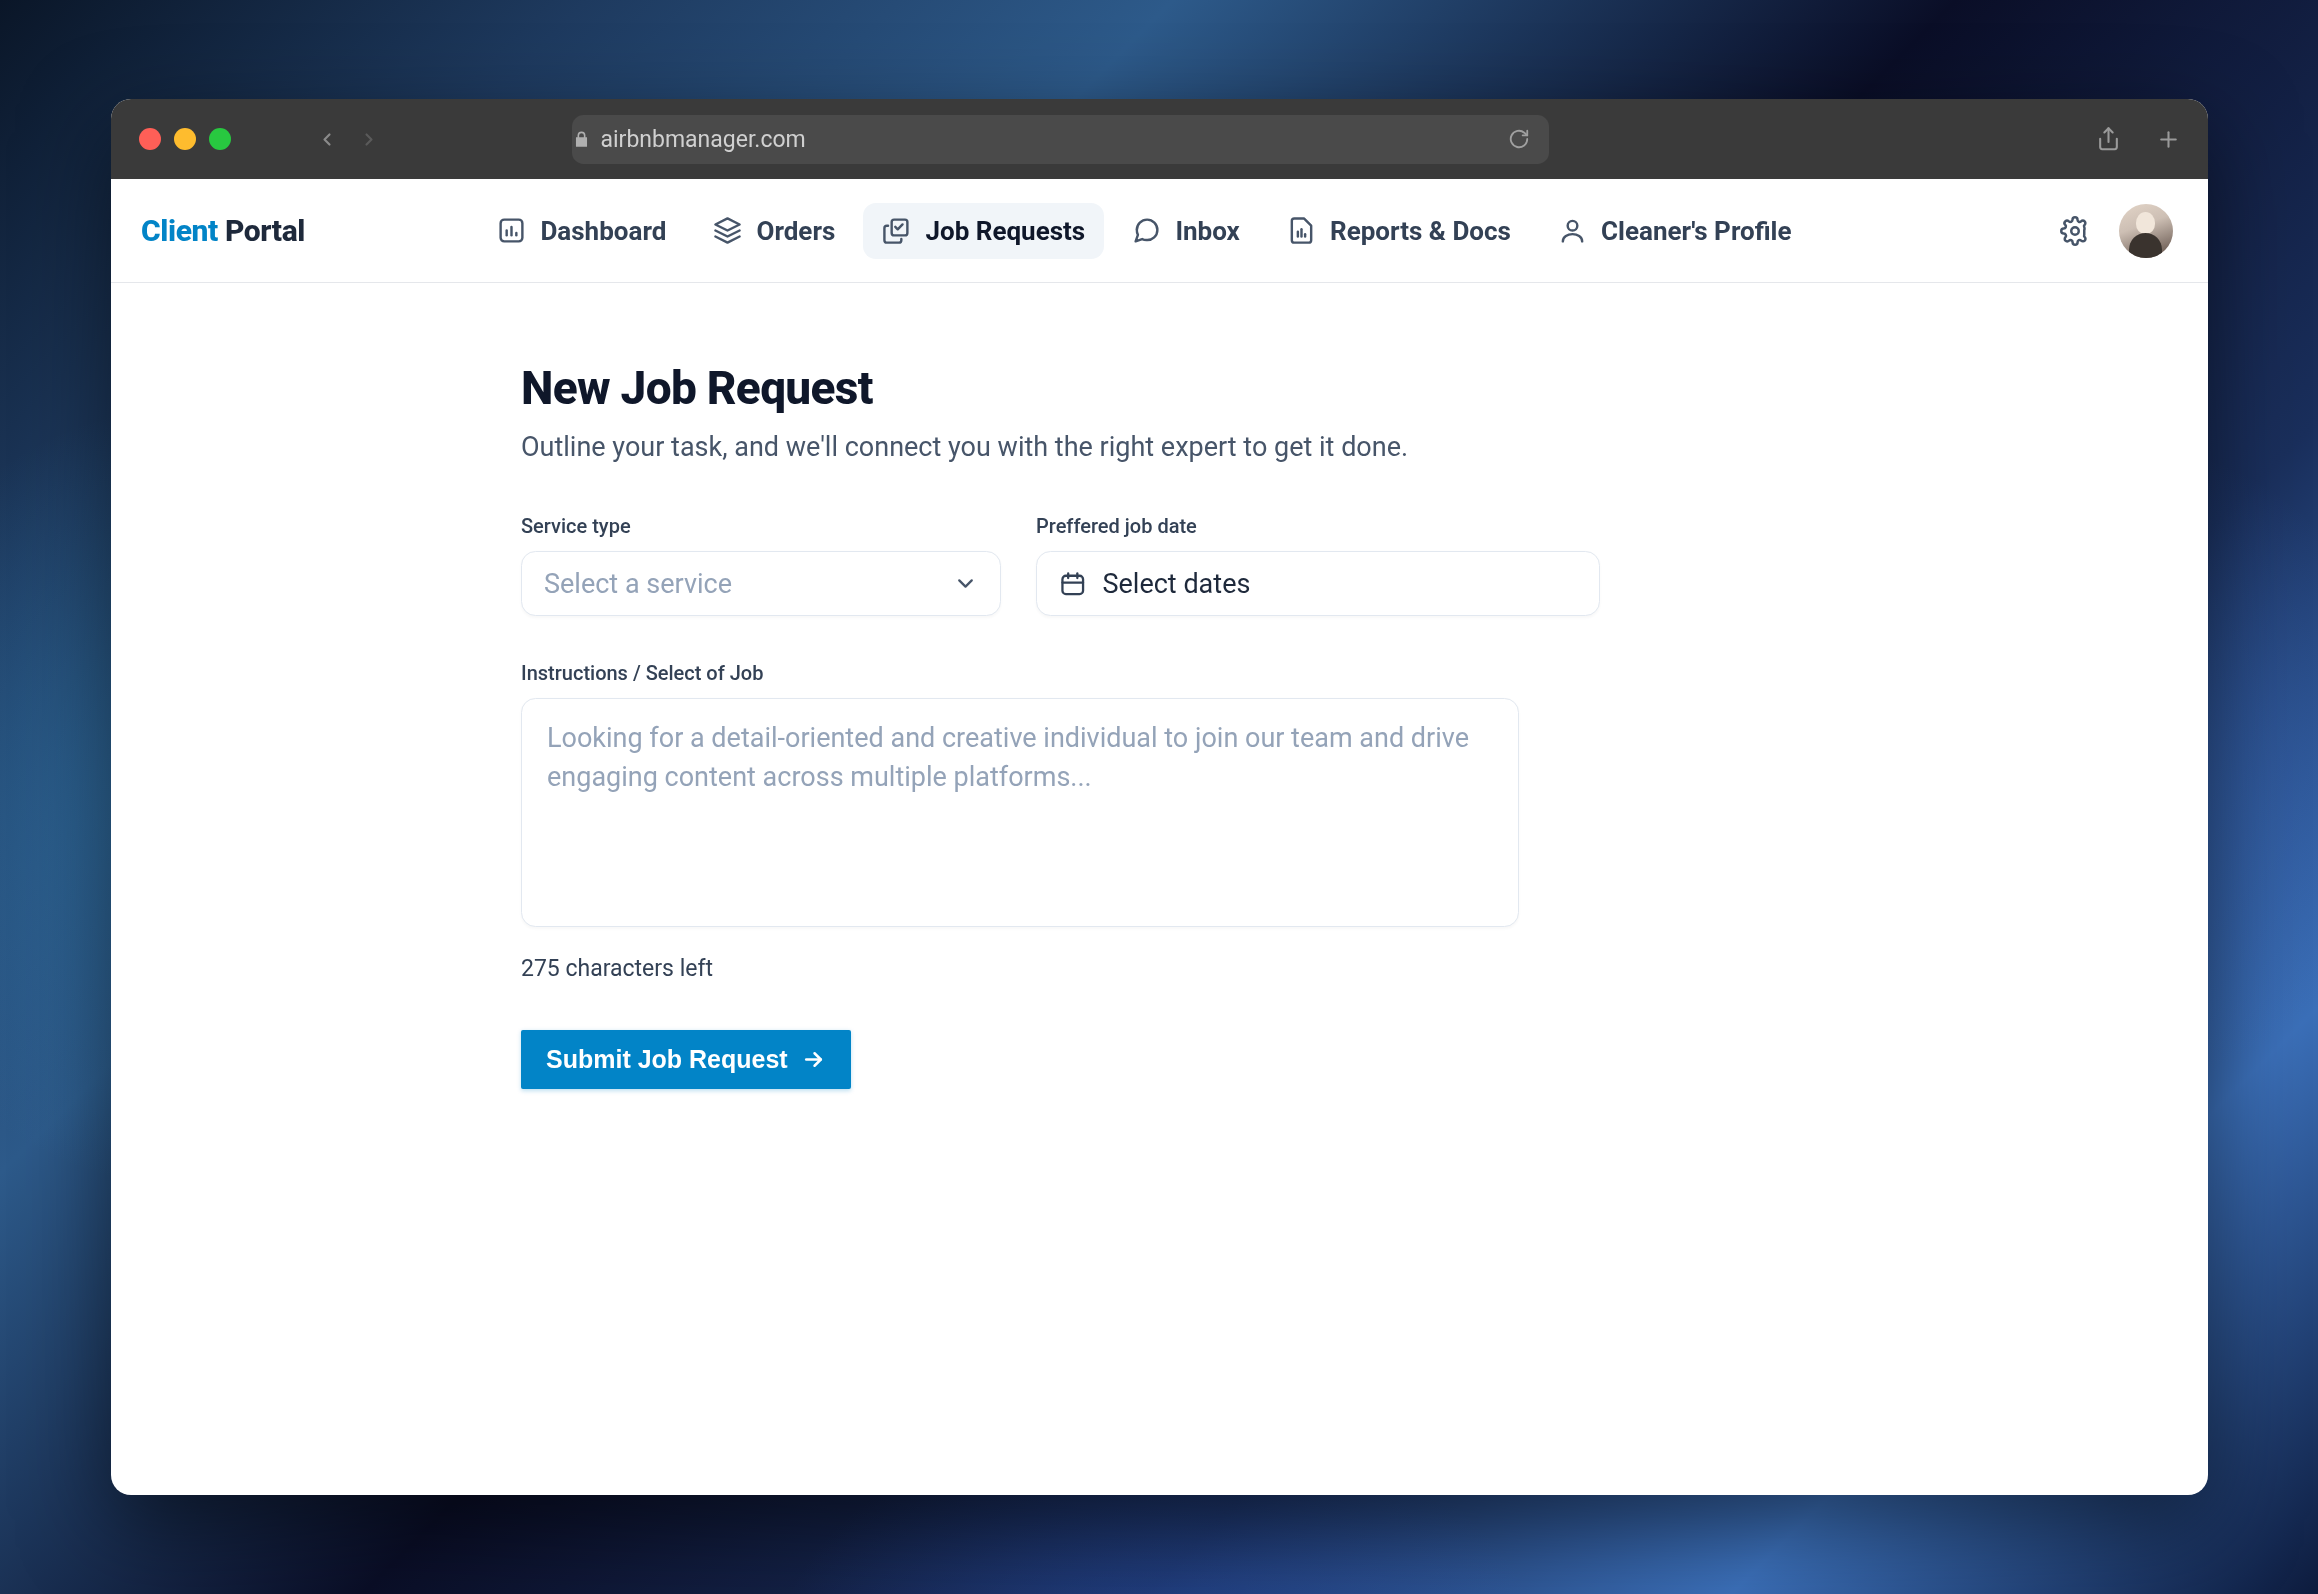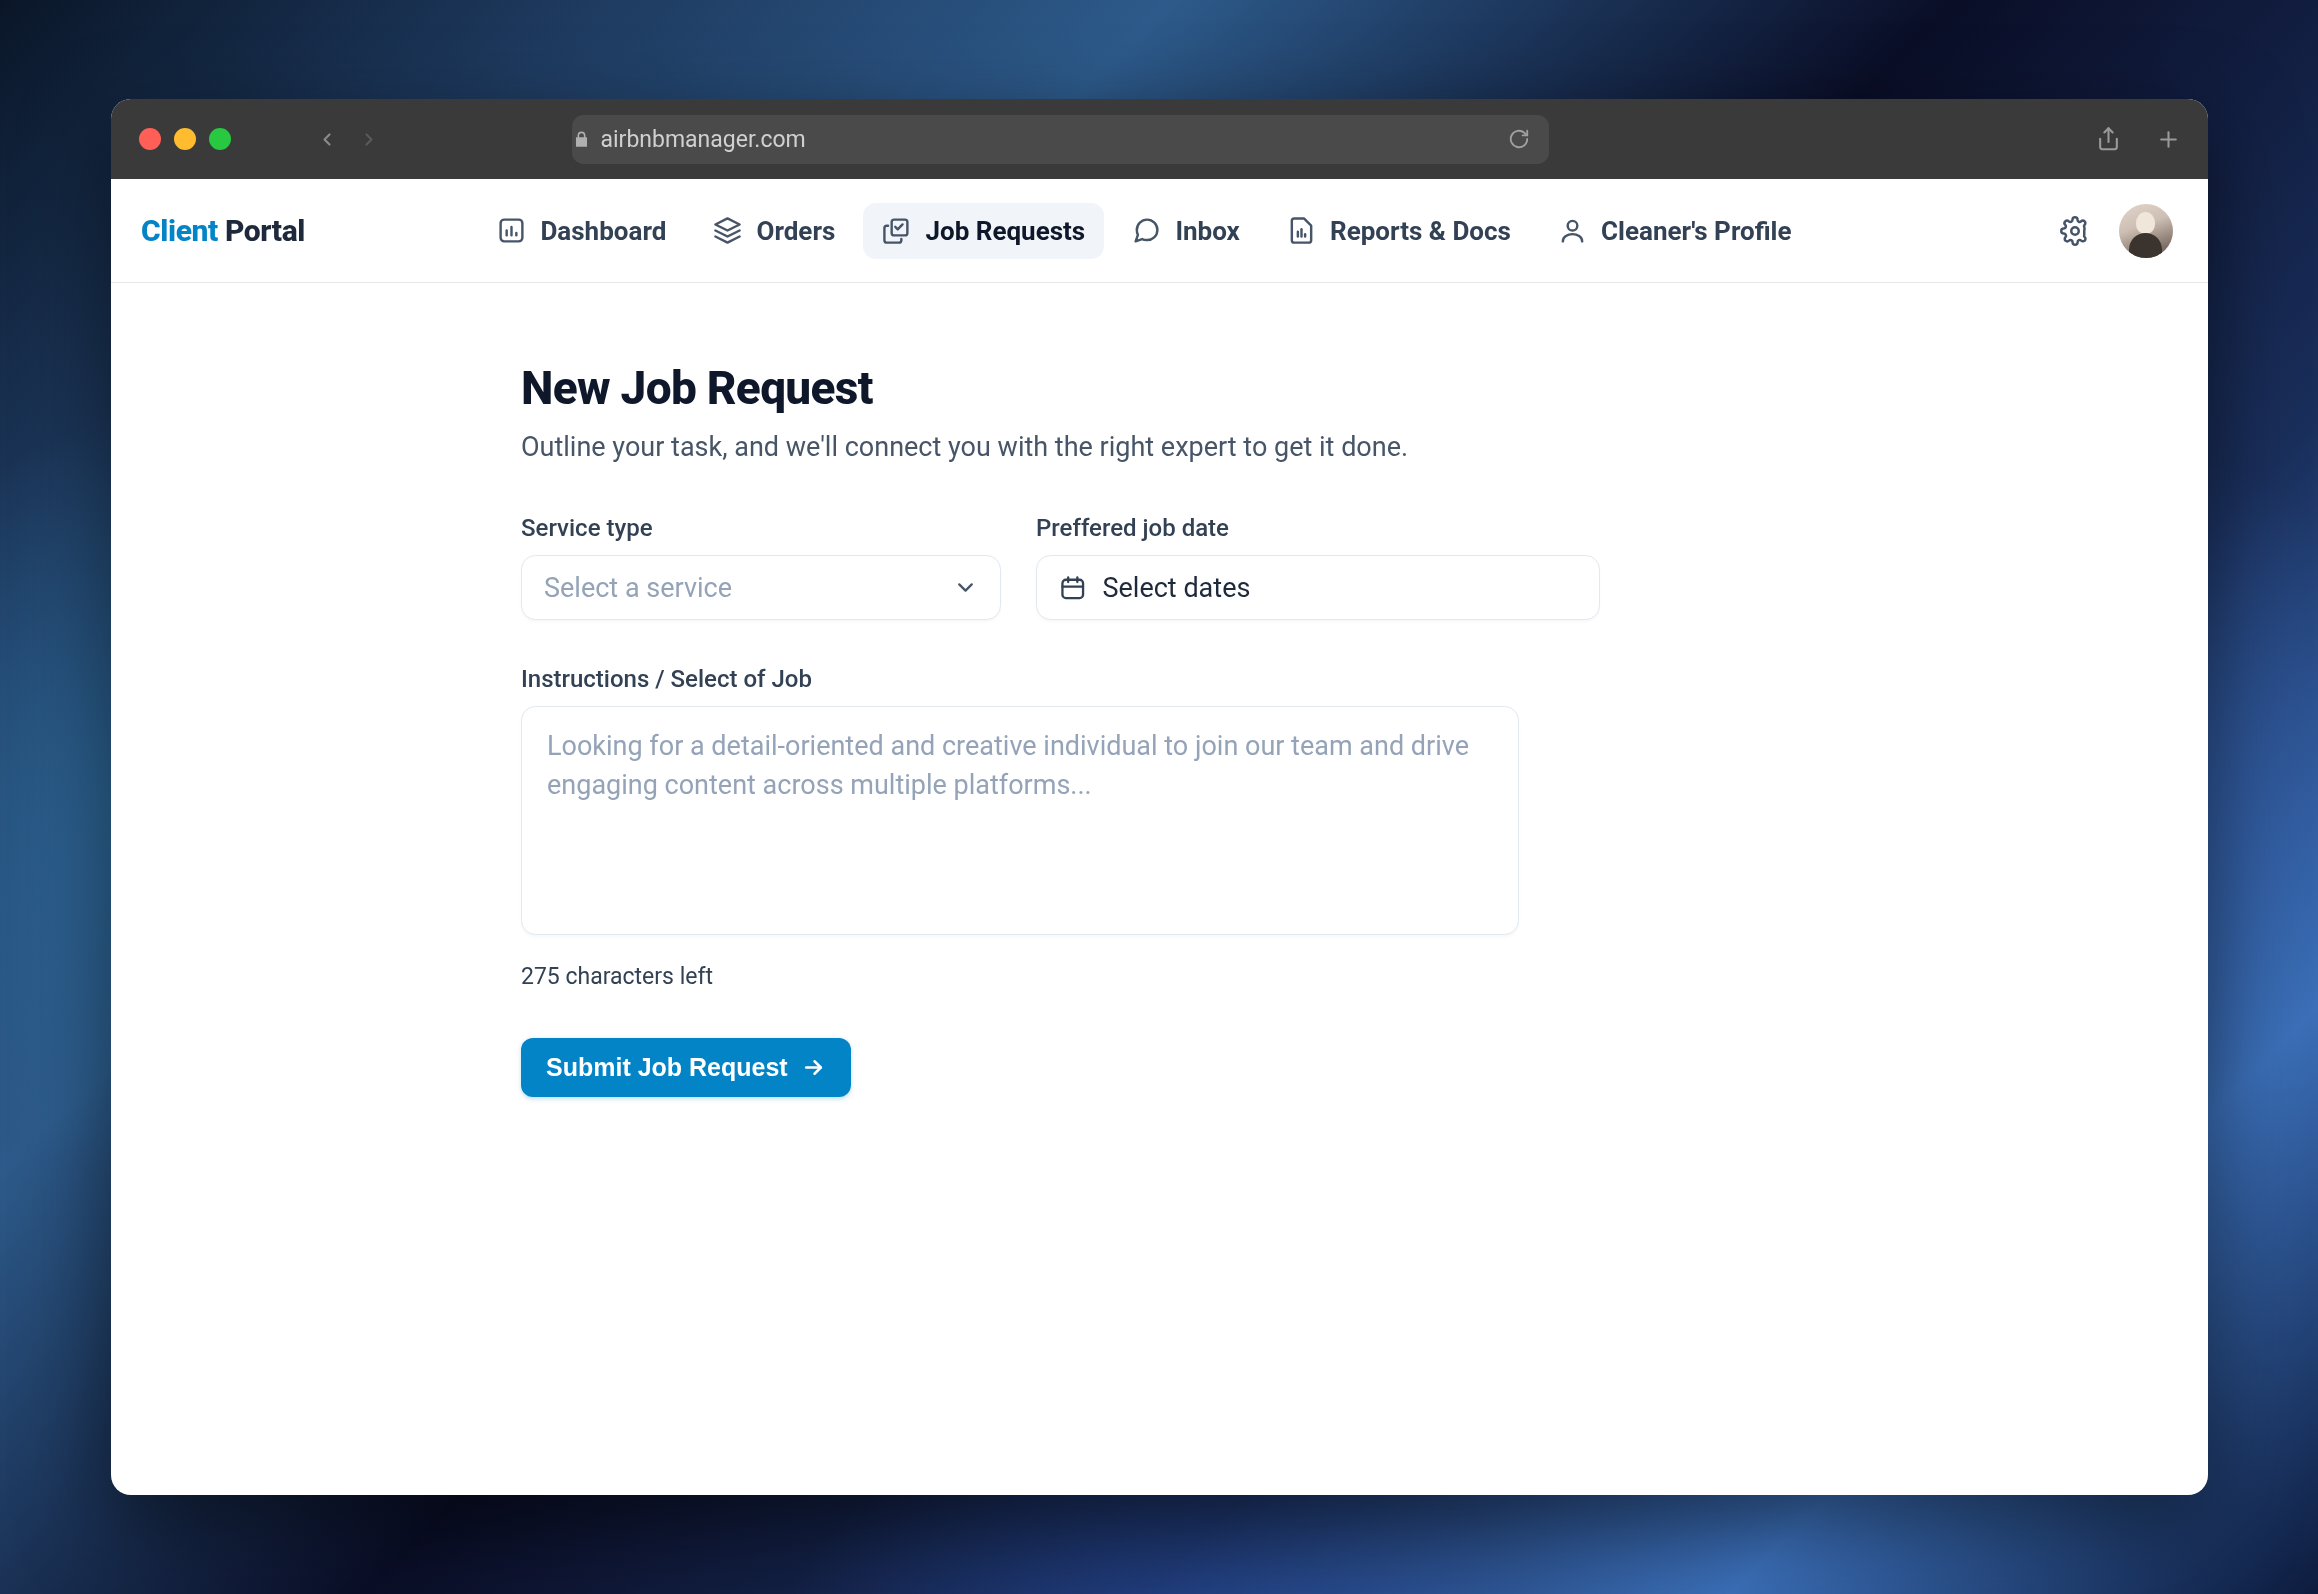--- a/index.html
+++ b/index.html
@@ -105,21 +105,21 @@
   content:""; position:absolute; left:10px; top:29px; width:33px; height:33px;
   background:#3a332e; border-radius:50% 50% 0 0;
 }
 
 .content { flex:1; padding: 78px 0 0 410px; }
 .page-title { font-size: 46px; font-weight: 800; color: #0f172a; letter-spacing:-0.7px; }
 .page-sub { font-size: 27px; color: #475569; margin-top: 16px; }
 
 .form-row { display:flex; gap:35px; margin-top: 51px; }
 .field { display:flex; flex-direction:column; gap:13px; }
-.field-label { font-size: 24px; color:#334155; font-weight:500; }
+.field-label { font-size: 20px; color:#334155; font-weight:500; }
 .select-control, .date-control {
   height: 65px; border:1.4px solid #e2e8f0; border-radius:14.5px;
   display:flex; align-items:center; padding: 0 22px;
   font-size: 27px; color:#94a3b8; background:#fff; cursor:pointer;
   box-shadow: 0 1.4px 2.9px rgba(15,23,42,0.03);
 }
 .select-control { width: 480px; justify-content:space-between; }
 .date-control { width: 564px; gap:16px; color:#1e293b; }
 .date-control .d-icon { color:#334155; display:flex; }
 .chev { color:#475569; display:flex; }
@@ -131,21 +131,21 @@
   padding: 20px 25px; font-size: 27px; color:#94a3b8;
   font-family: inherit; resize:none; line-height:1.45;
   box-shadow: 0 1.4px 2.9px rgba(15,23,42,0.03);
 }
 .textarea::placeholder { color:#94a3b8; }
 .char-counter { font-size: 23px; color:#334155; margin-top: 14.5px; }
 
 .submit-btn {
   margin-top: 48px;
   height: 59px; padding: 0 25px;
-  background:#0284c7; color:#fff; border:none; border-radius:12px;
+  background:#0284c7; color:#fff; border:none; border-radius:2px;
   font-size: 25px; font-weight:700; display:inline-flex; align-items:center; gap:13px;
   cursor:pointer;
   box-shadow: 0 1.4px 4.3px rgba(2,132,199,0.25);
 }
 .submit-btn .arr { display:flex; }
 svg { display:block; }
 </style>
 </head>
 <body>
 <div class="backdrop-glow"></div>

